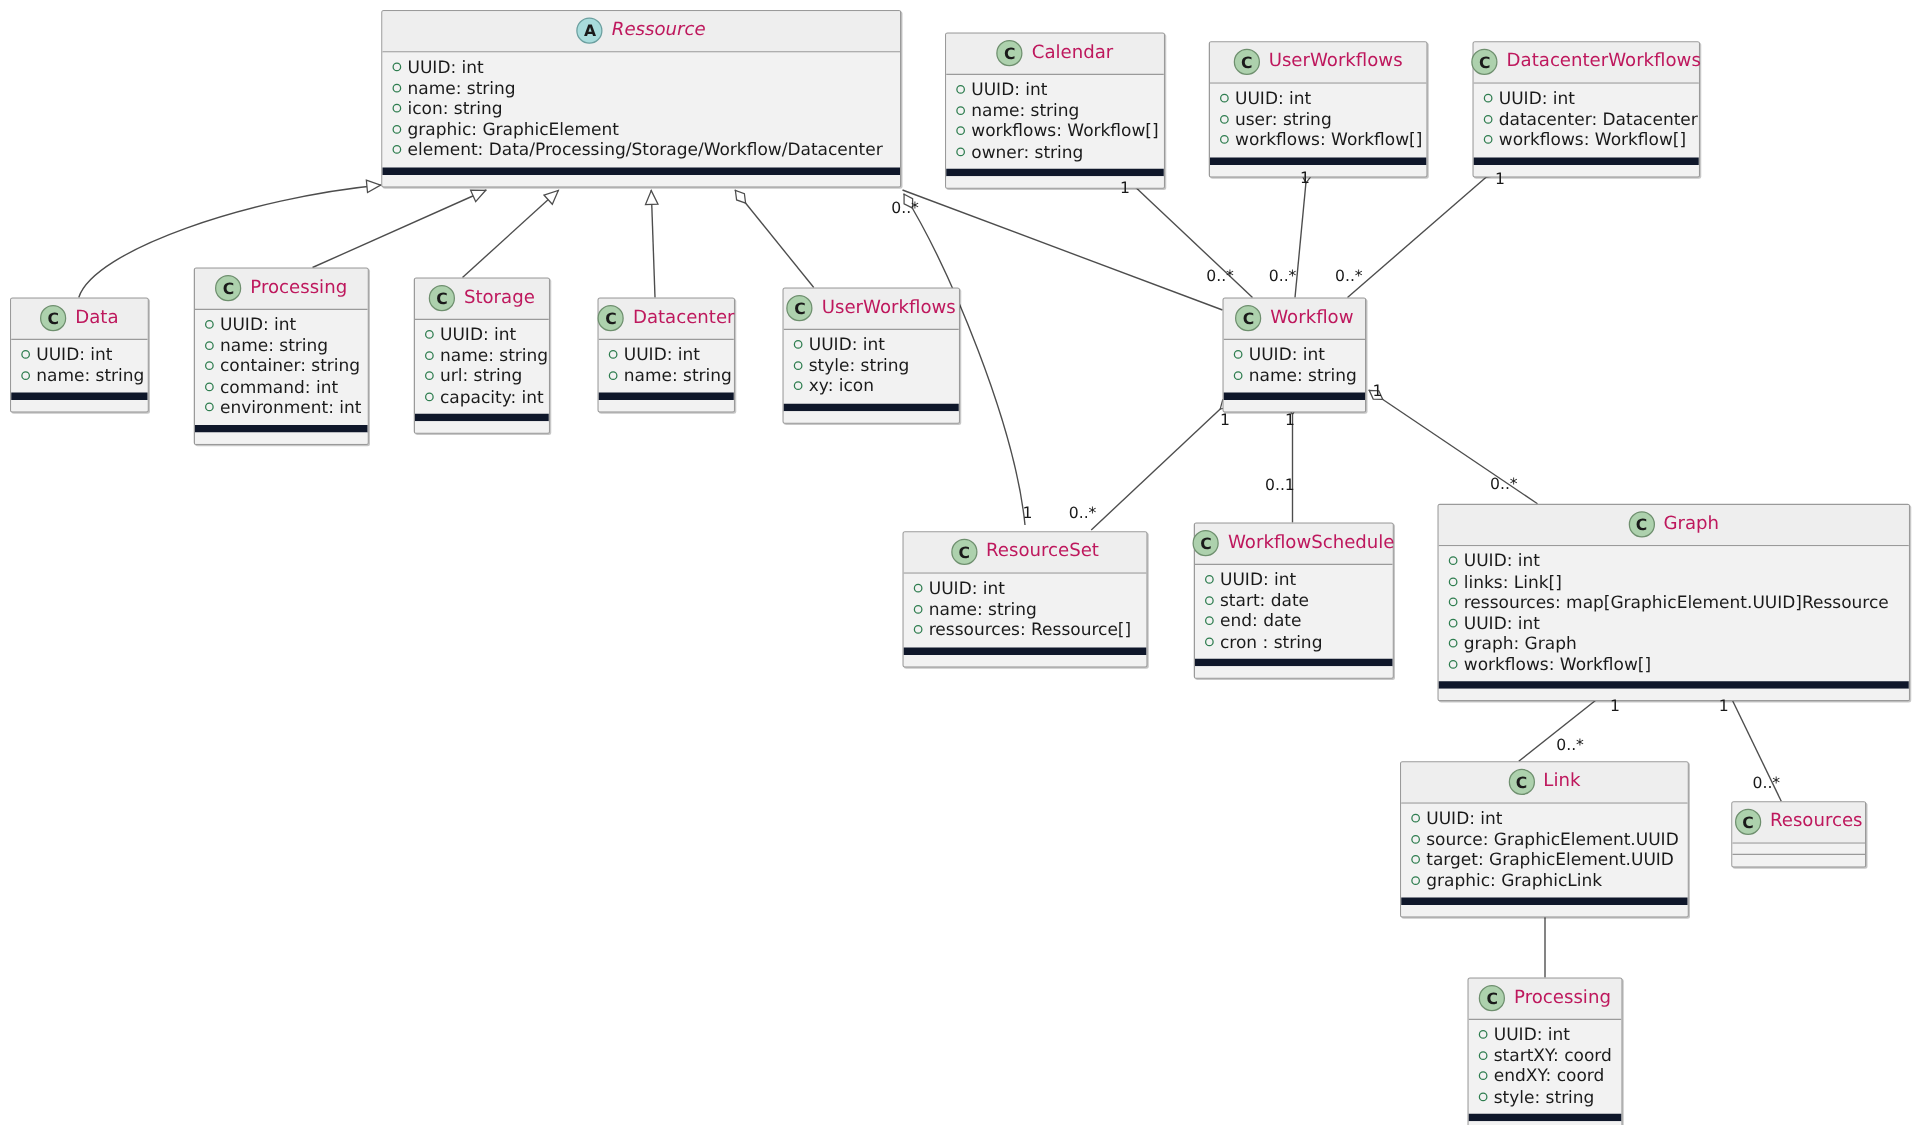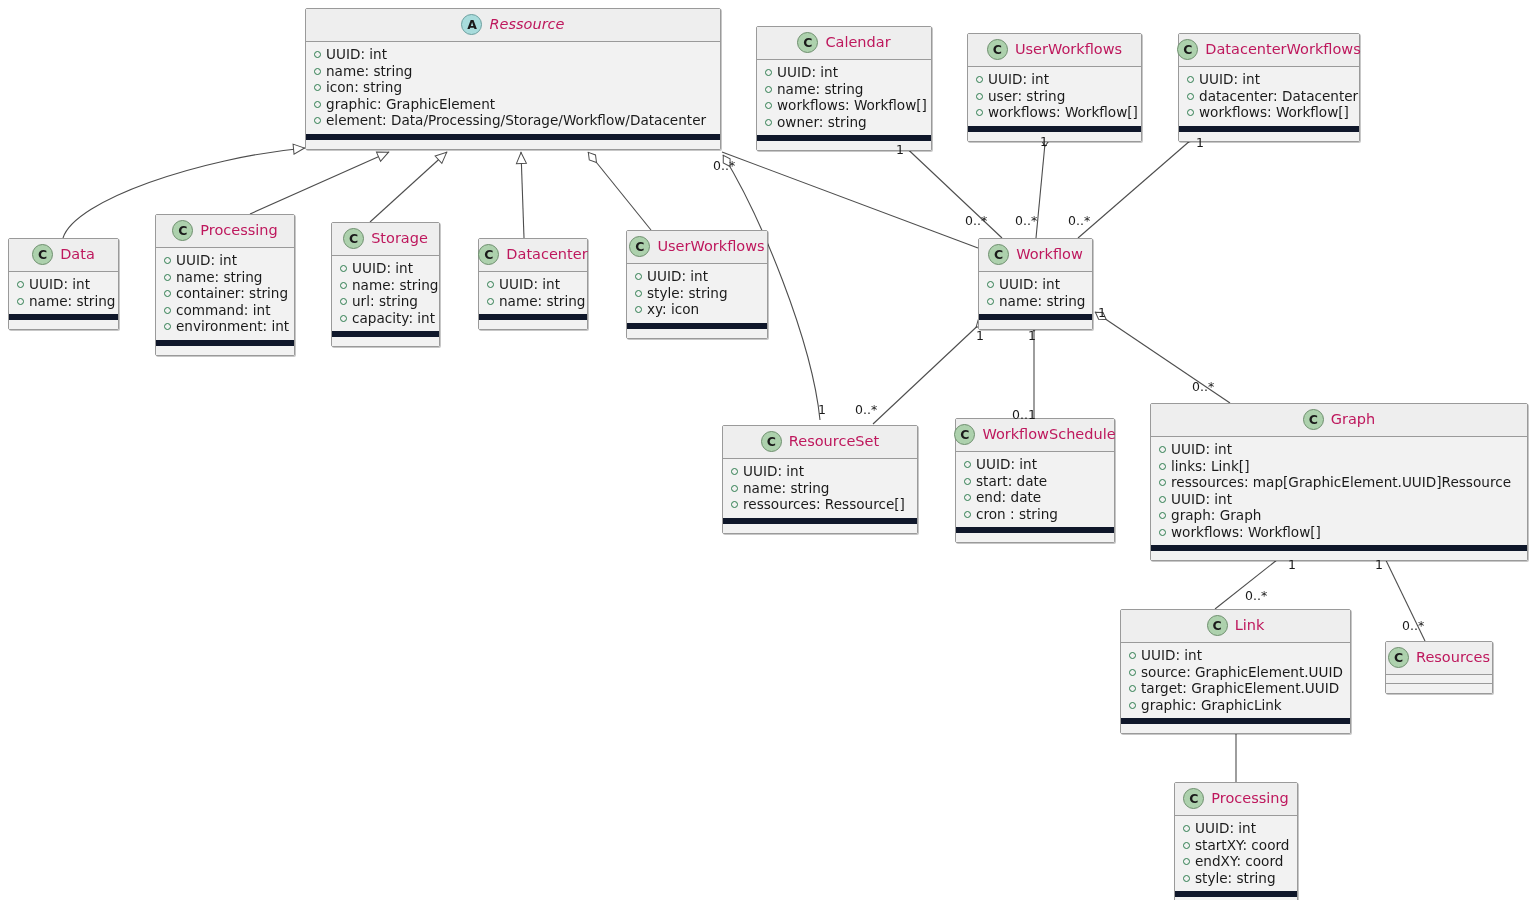--- a/index.html
+++ b/index.html
@@ -446,20 +446,20 @@
       <div class="mult" style="left: 1040px; top: 136px;">1</div>
       <div class="mult" style="left: 1196px; top: 137px;">1</div>
       <div class="mult" style="left: 965px; top: 215px;">0..*</div>
       <div class="mult" style="left: 1015px; top: 215px;">0..*</div>
       <div class="mult" style="left: 1068px; top: 215px;">0..*</div>
       <div class="mult" style="left: 976px; top: 330px;">1</div>
       <div class="mult" style="left: 1028px; top: 330px;">1</div>
       <div class="mult" style="left: 1098px; top: 307px;">1</div>
       <div class="mult" style="left: 818px; top: 404px;">1</div>
       <div class="mult" style="left: 855px; top: 404px;">0..*</div>
-      <div class="mult" style="left: 1012px; top: 409px;">0..1</div>
+      <div class="mult" style="left: 1012px; top: 382px;">0..1</div>
       <div class="mult" style="left: 1192px; top: 381px;">0..*</div>
       <div class="mult" style="left: 1288px; top: 559px;">1</div>
       <div class="mult" style="left: 1375px; top: 559px;">1</div>
       <div class="mult" style="left: 1245px; top: 590px;">0..*</div>
       <div class="mult" style="left: 1402px; top: 620px;">0..*</div>
     </div>
 </div>
 
 </body></html>

